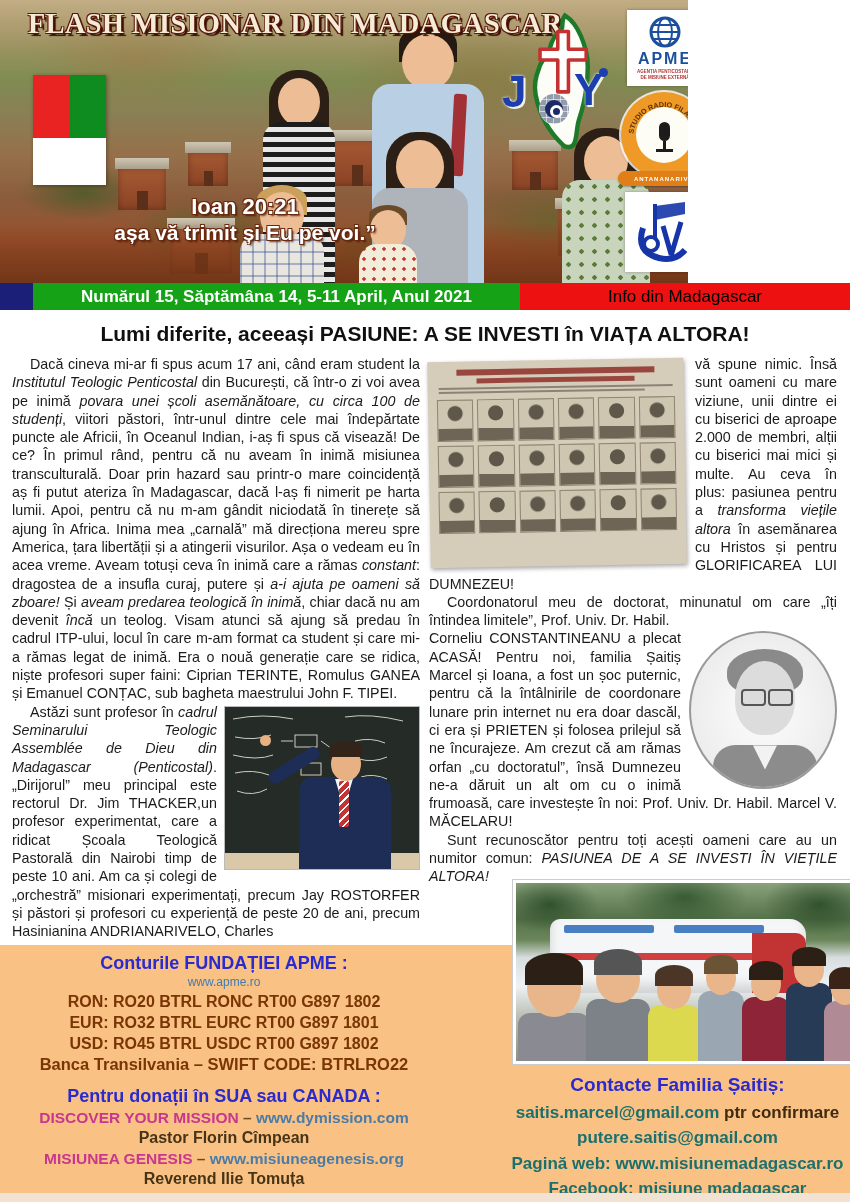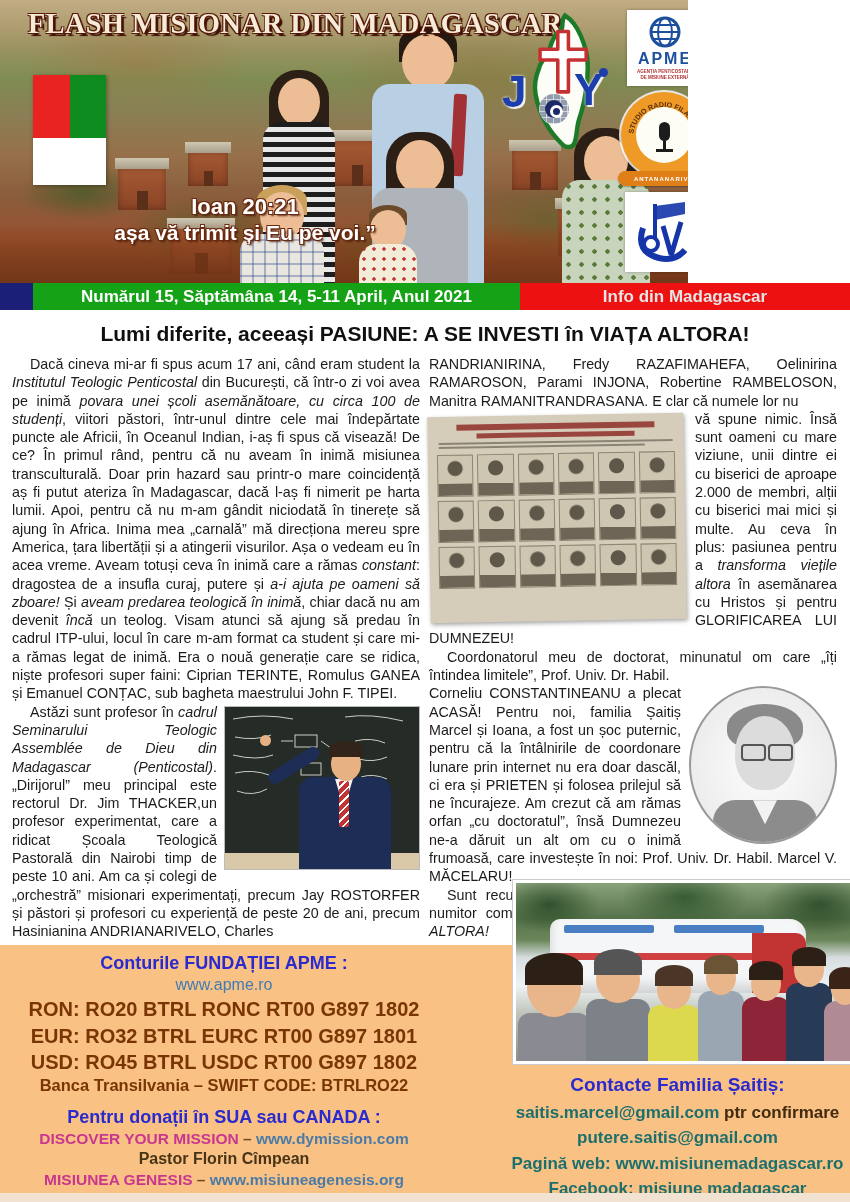--- a/index.html
+++ b/index.html
@@ -119,22 +119,22 @@
   .gen-top{font-size:6px;color:#8a8a8a;text-align:right;margin-right:3px;}
   .gen-name{font-size:12.5px;letter-spacing:1.5px;color:#1c1c1c;text-align:center;font-weight:600;}
   .adbox{left:625px;top:192px;width:78px;height:80px;display:flex;align-items:center;justify-content:center;}
   .dym{left:716px;top:192px;width:82px;height:82px;}
 
   
   .banner{position:absolute;left:0;top:283px;width:850px;height:27px;display:flex;z-index:8;}
   .b-navy{width:33px;background:#1b1f78;}
   .b-green{flex:1;background:#16a216;color:#fff;display:flex;align-items:center;justify-content:center;
     font-size:17px;font-weight:bold;}
-  .b-red{width:330px;background:#ee1111;color:#e5e5e5;display:flex;align-items:center;justify-content:center;
-    font-size:17px;font-weight:bold;}
+  .b-red{width:330px;background:#ee1111;color:#000000;display:flex;align-items:center;justify-content:center;
+    font-size:17px;font-weight:normal;}
 
   
   .article{position:absolute;left:0;top:310px;width:850px;z-index:2;background:transparent;}
   .headline{text-align:center;font-size:21px;font-weight:bold;color:#101010;margin:12px 0 9px;}
   .cols{display:flex;gap:9px;padding:0 12px;}
   .col{width:408px;font-size:14.3px;line-height:1.28;text-align:justify;color:#1b1b1b;}
   .para{margin:0;}
   .ind{text-indent:18px;}
   .it{font-style:italic;}
 
@@ -192,22 +192,22 @@
   .gp{position:absolute;bottom:0;}
   .gp .gh{position:relative;border-radius:50%;background:#e9b68c;margin:0 auto;}
   .gp .ghair{position:absolute;top:-6px;left:-2px;right:-2px;height:55%;border-radius:50% 50% 0 0;background:#2c2016;}
   .gp .gt{border-radius:12px 12px 0 0;margin-top:-4px;}
 
   
   .footer{position:absolute;left:0;top:945px;width:850px;height:257px;background:#f9c184;z-index:1;}
   .f-strip{position:absolute;left:0;bottom:0;width:100%;height:9px;background:#f2e2d2;}
   .f-left{position:absolute;left:0;top:7px;width:448px;text-align:center;line-height:1.3;}
   .f-title{font-size:18px;font-weight:bold;color:#2a2ace;}
-  .f-url{font-size:16px;color:#3f7cb5;}
-  .f-acct{font-size:20px;font-weight:bold;color:#7a3504;line-height:1.32;}
+  .f-url{font-size:12px;color:#3f7cb5;}
+  .f-acct{font-size:16px;font-weight:bold;color:#7a3504;line-height:1.32;}
   .f-bank{font-size:16.5px;font-weight:bold;color:#7a3504;}
   .f-don{font-size:18px;font-weight:bold;color:#2a2ace;margin-top:9px;}
   .f-row{font-size:15.5px;font-weight:bold;}
   .f-mag{color:#c8368f;}
   .f-sep{color:#6b4a20;}
   .f-lurl{color:#4b7ba6;}
   .f-pastor{font-size:16px;color:#473416;font-weight:bold;}
   .f-right{position:absolute;left:505px;top:126px;width:345px;text-align:center;line-height:1.5;}
   .c-title{font-size:19px;font-weight:bold;color:#2a2ace;text-align:center;}
   .c-line{font-size:17px;color:#1b6f6d;font-weight:bold;}
@@ -408,23 +408,20 @@
               <span class="m-tie"></span>
             <span class="m-head"></span>
               <span class="m-hairc"></span>
           </span>
           <span><span>Astăzi sunt profesor în </span><span class="it">cadrul Seminarului Teologic Assemblée de Dieu din Madagascar (Penticostal)</span><span>. „Dirijorul” meu principal este rectorul Dr. Jim THACKER,un profesor experimentat, care a ridicat Școala Teologică Pastorală din Nairobi timp de peste 10 ani. Am ca și colegi de „orchestră” misionari experimentați, precum Jay ROSTORFER și păstori și profesori cu experiență de peste 20 de ani, precum Hasinianina ANDRIANARIVELO, Charles</span></span>
         </div>
       </div>
 
       <div class="col">
         <div class="para">
-          <span><span>RANDRIANIRINA, Fredy RAZAFIMAHEFA, Oelinirina RAMAROSON, Parami INJONA, Robertine RAMBELOSON, Manitra RAMANITRANDRASANA. E clar că numele lor nu</span></span>
-        </div>
-        <div class="para">
           <span class="paper">
             <span class="ph1"></span>
               <span class="ph2"></span>
             <span class="pline"></span>
               <span class="pline" style="margin-right:30px;"></span>
             <span class="pgrid">
               <span class="pcell"></span>
                 <span class="pcell"></span>
                 <span class="pcell"></span>
                 <span class="pcell"></span>

